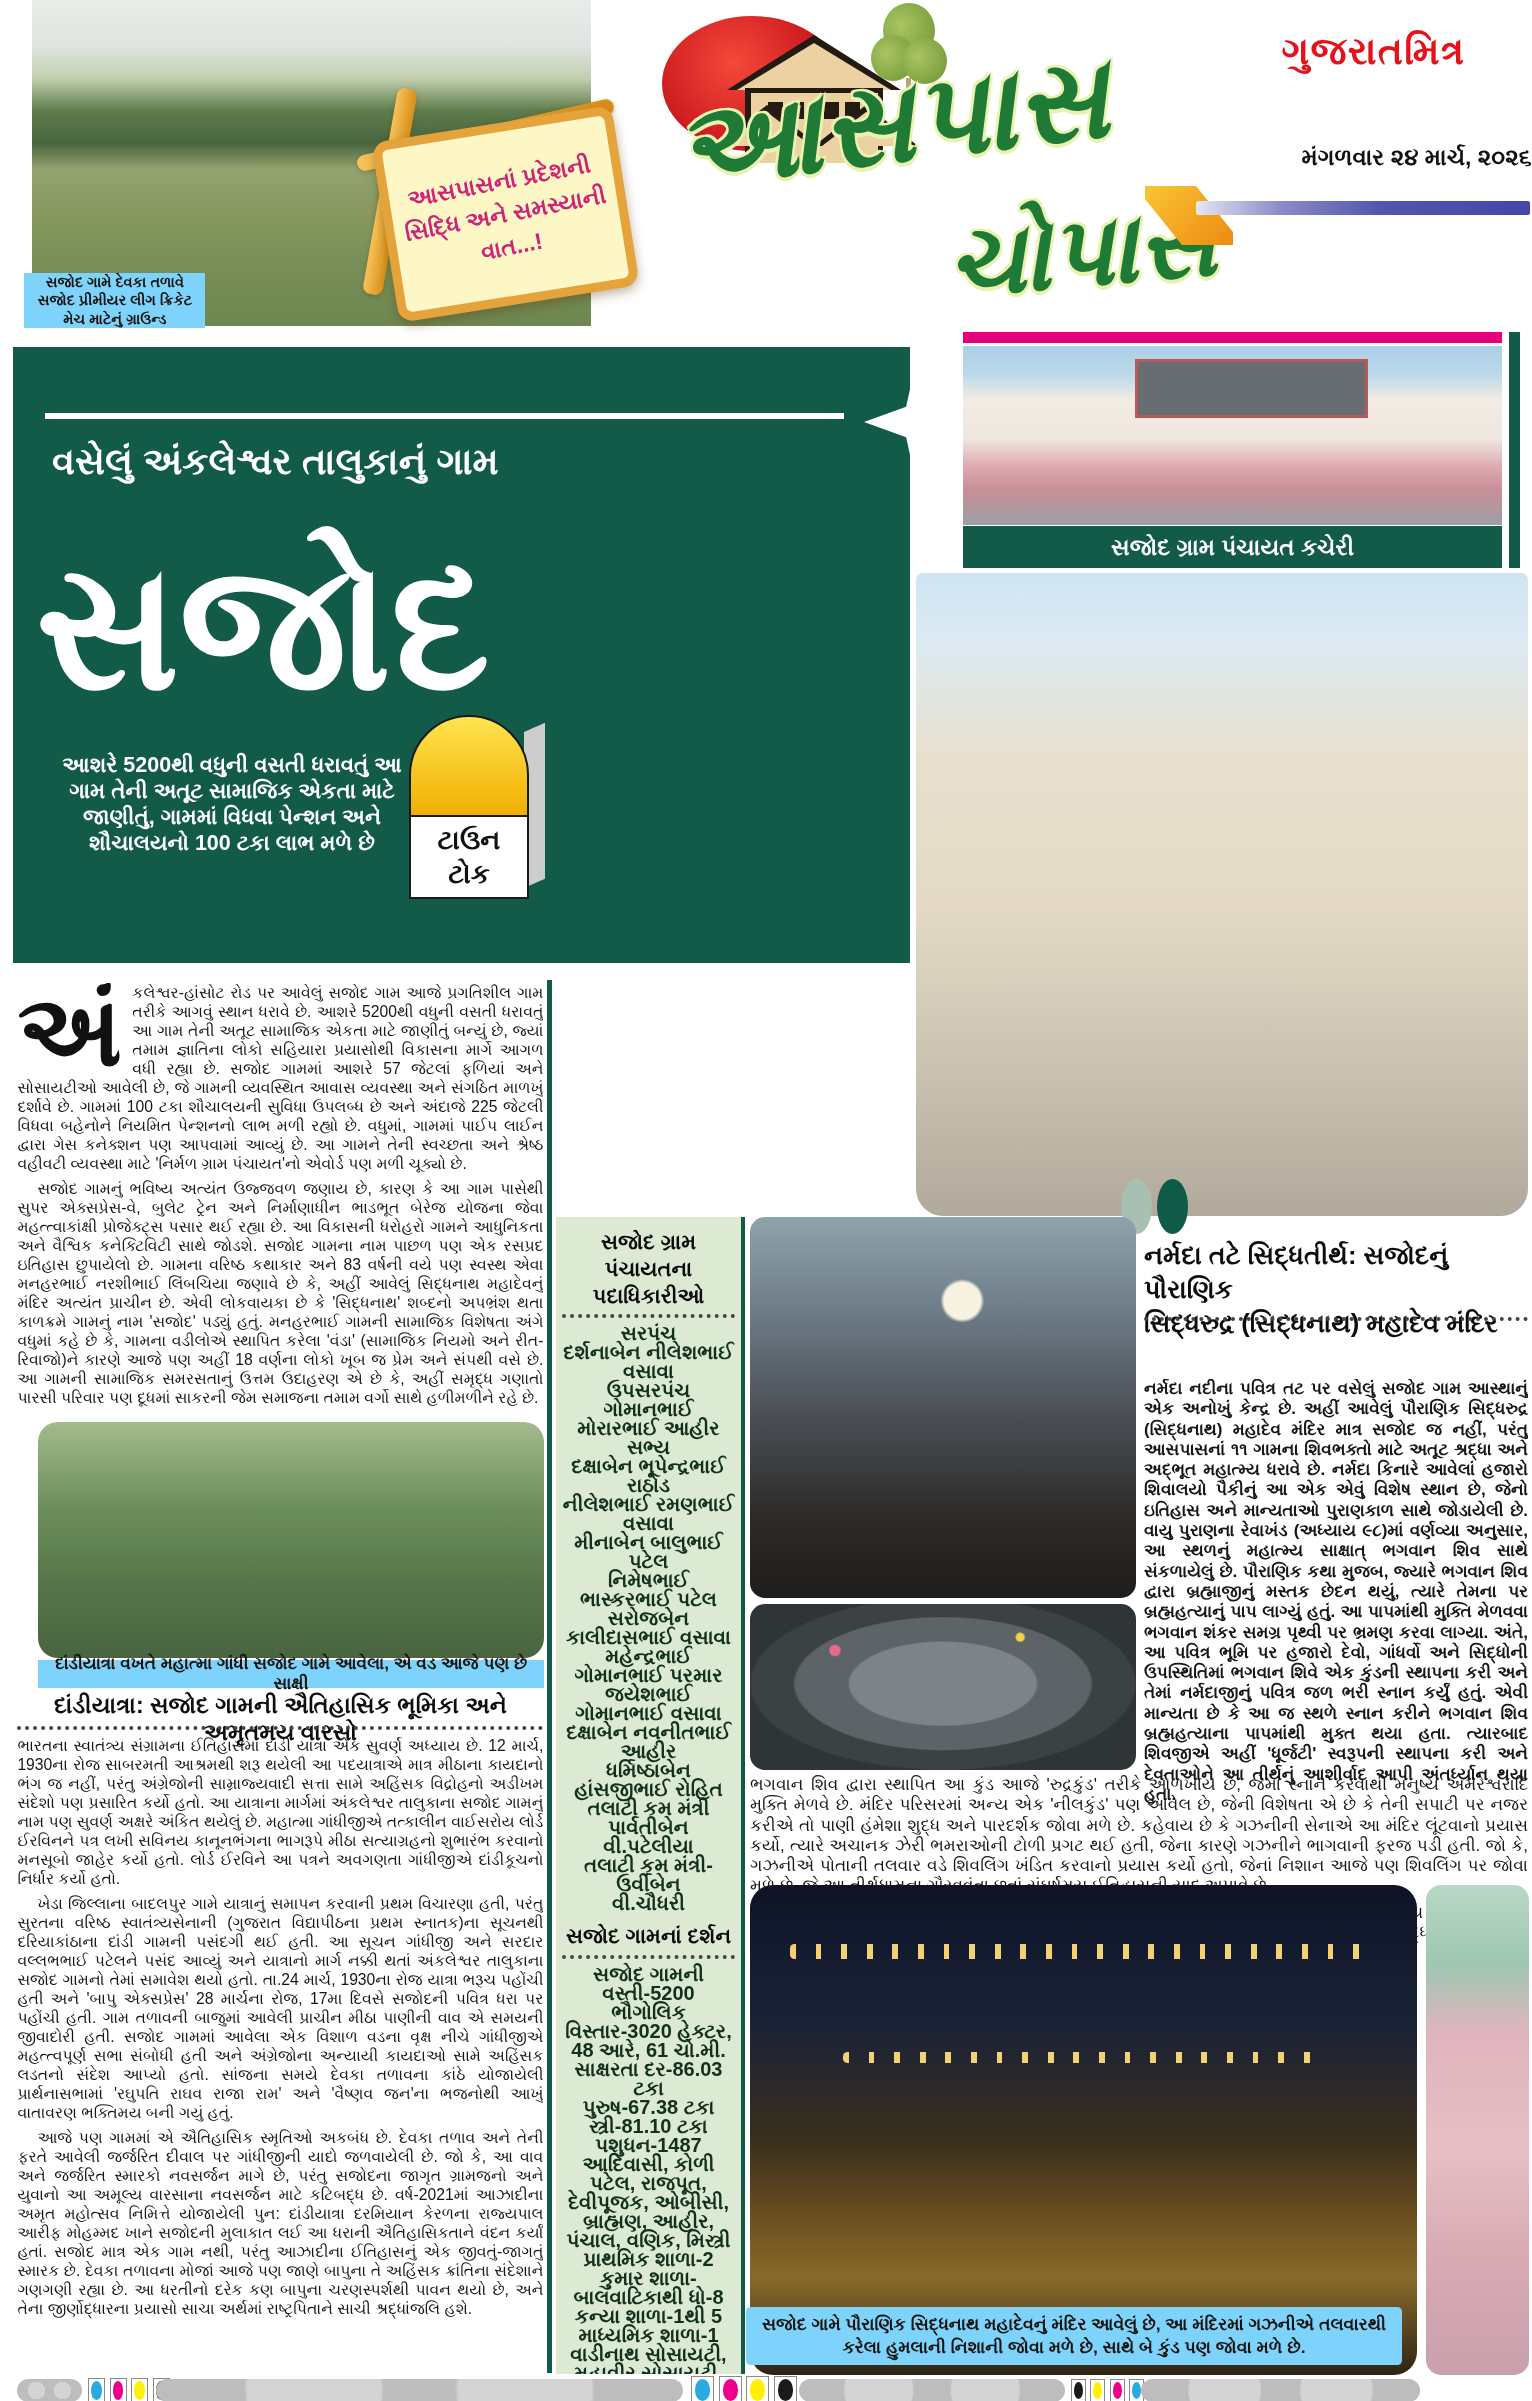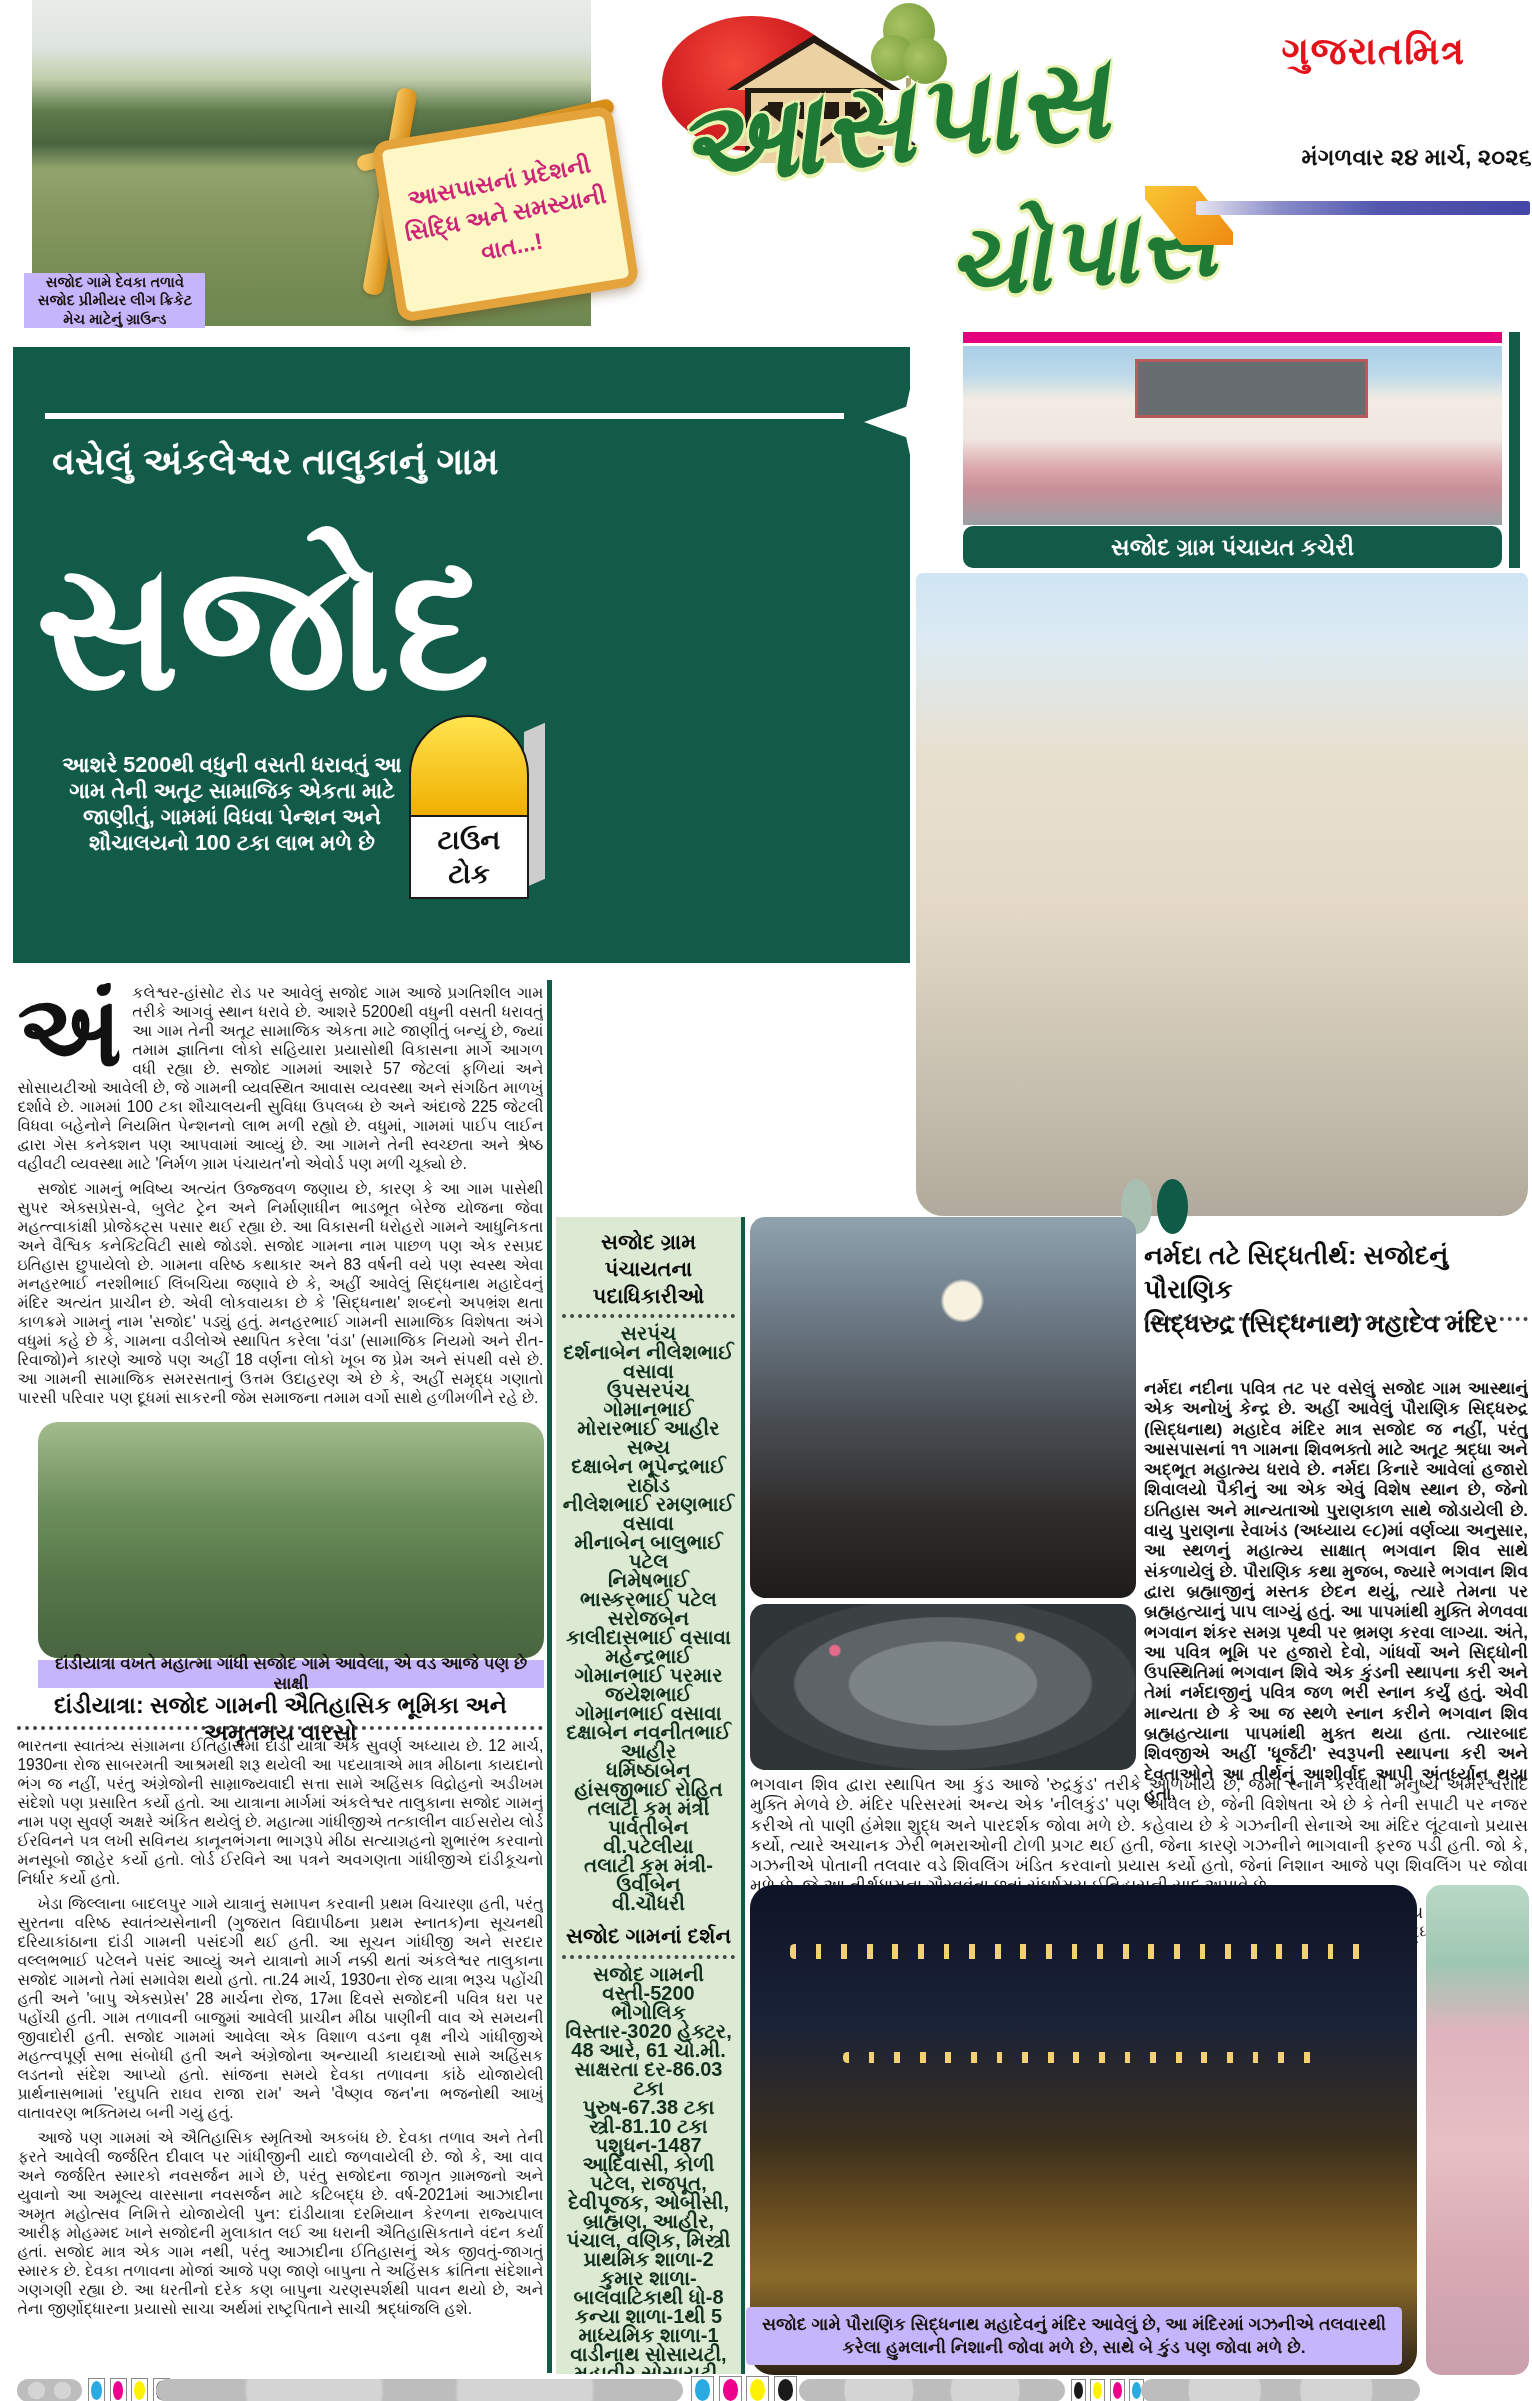--- a/index.html
+++ b/index.html
@@ -4,21 +4,21 @@
 <style>
   html,body{margin:0;padding:0;background:#fff;}
   #page{position:relative;width:1533px;height:2401px;background:#fff;overflow:hidden;
         font-family:"Liberation Sans","DejaVu Sans",sans-serif;color:#141414;}
   .abs{position:absolute;}
   .photo{background-size:cover;border:0;}
 
   
   .ph-cricket{background:
      linear-gradient(180deg,#e9edea 0%,#dfe5e1 14%,#c2cfae 24%,#5f7c4b 34%,#496540 44%,#93a46e 52%,#85985f 66%,#778d55 84%,#6e8750 100%);}
-  .cap-peach{background:#c4b5fd;color:#19130e;font-weight:bold;text-align:center;
+  .cap-peach{background:#7dd3fc;color:#19130e;font-weight:bold;text-align:center;
      display:flex;align-items:center;justify-content:center;padding:3.5px 5.8px;box-sizing:border-box;}
   .bamboo-bar{background:linear-gradient(90deg,#f6c35a,#d88e17);border-radius:8.1px;box-shadow:0 1.7px 4.6px rgba(90,60,0,.35);}
   .board{background:#FCF7C5;border:9.3px solid #E5A33B;border-radius:15px;
      box-shadow:0 4.6px 10.5px rgba(80,50,0,.35);display:flex;align-items:center;justify-content:center;}
   .board-text{color:#CE2478;font-weight:bold;font-size:23px;line-height:33px;text-align:center;transform:rotate(-2deg);}
   .sun{border-radius:50%;background:radial-gradient(circle at 40% 35%,#f4493a,#c30d17 75%);}
   .house-dark{background:#231a12;}
   .house-tan{background:#ecd2a2;}
   .tri{width:0;height:0;}
   .win{background:#231a12;position:absolute;}
@@ -152,21 +152,21 @@
     <div class="abs mile-base" style="left:0;top:100px;width:116px;height:80px;">
       <div>ટાઉન</div>
       <div>ટોક</div>
     </div>
   </div>
 
   <div class="abs bar-magenta" style="left:963px;top:332px;width:539px;height:10.5px;"></div>
   <div class="abs photo ph-panchayat" style="left:963px;top:346px;width:539px;height:179px;">
     <div class="abs sign-plate" style="left:32%;top:7%;width:42%;height:30%;"></div>
   </div>
-  <div class="abs cap-green" style="left:963px;top:526px;width:539px;height:42px;font-size:23px;border-radius:10px;">સજોદ ગ્રામ પંચાયત કચેરી</div>
+  <div class="abs cap-green" style="left:963px;top:526px;width:539px;height:42px;font-size:23px;">સજોદ ગ્રામ પંચાયત કચેરી</div>
   <div class="abs band" style="left:1509px;top:332px;width:10.5px;height:236px;"></div>
 
   <div class="abs photo ph-street" style="left:916px;top:573px;width:612px;height:643px;"></div>
   <div class="abs oval" style="left:1121px;top:1179px;width:31px;height:55px;background:#A7C0B2;"></div>
   <div class="abs oval" style="left:1157px;top:1179px;width:31px;height:55px;background:#0F5B47;"></div>
 
   <div class="abs body-txt" style="left:17.4px;top:983px;width:526px;height:437px;overflow:hidden;">
     <span class="dropcap">અં</span>
     <p class="no-indent">કલેશ્વર-હાંસોટ રોડ પર આવેલું સજોદ ગામ આજે પ્રગતિશીલ ગામ તરીકે આગવું સ્થાન ધરાવે છે. આશરે 5200થી વધુની વસતી ધરાવતું આ ગામ તેની અતૂટ સામાજિક એકતા માટે જાણીતું બન્યું છે, જ્યાં તમામ જ્ઞાતિના લોકો સહિયારા પ્રયાસોથી વિકાસના માર્ગે આગળ વધી રહ્યા છે. સજોદ ગામમાં આશરે 57 જેટલાં ફળિયાં અને સોસાયટીઓ આવેલી છે, જે ગામની વ્યવસ્થિત આવાસ વ્યવસ્થા અને સંગઠિત માળખું દર્શાવે છે. ગામમાં 100 ટકા શૌચાલયની સુવિધા ઉપલબ્ધ છે અને અંદાજે 225 જેટલી વિધવા બહેનોને નિયમિત પેન્શનનો લાભ મળી રહ્યો છે. વધુમાં, ગામમાં પાઈપ લાઈન દ્વારા ગેસ કનેક્શન પણ આપવામાં આવ્યું છે. આ ગામને તેની સ્વચ્છતા અને શ્રેષ્ઠ વહીવટી વ્યવસ્થા માટે 'નિર્મળ ગ્રામ પંચાયત'નો એવોર્ડ પણ મળી ચૂક્યો છે.</p>
     <p>સજોદ ગામનું ભવિષ્ય અત્યંત ઉજ્જવળ જણાય છે, કારણ કે આ ગામ પાસેથી સુપર એક્સપ્રેસ-વે, બુલેટ ટ્રેન અને નિર્માણાધીન ભાડભૂત બેરેજ યોજના જેવા મહત્ત્વાકાંક્ષી પ્રોજેક્ટ્સ પસાર થઈ રહ્યા છે. આ વિકાસની ધરોહરો ગામને આધુનિકતા અને વૈશ્વિક કનેક્ટિવિટી સાથે જોડશે. સજોદ ગામના નામ પાછળ પણ એક રસપ્રદ ઇતિહાસ છુપાયેલો છે. ગામના વરિષ્ઠ કથાકાર અને 83 વર્ષની વયે પણ સ્વસ્થ એવા મનહરભાઈ નરશીભાઈ લિંબચિયા જણાવે છે કે, અહીં આવેલું સિદ્ધનાથ મહાદેવનું મંદિર અત્યંત પ્રાચીન છે. એવી લોકવાયકા છે કે 'સિદ્ધનાથ' શબ્દનો અપભ્રંશ થતા કાળક્રમે ગામનું નામ 'સજોદ' પડ્યું હતું. મનહરભાઈ ગામની સામાજિક વિશેષતા અંગે વધુમાં કહે છે કે, ગામના વડીલોએ સ્થાપિત કરેલા 'વંડા' (સામાજિક નિયમો અને રીત-રિવાજો)ને કારણે આજે પણ અહીં 18 વર્ણના લોકો ખૂબ જ પ્રેમ અને સંપથી વસે છે. આ ગામની સામાજિક સમરસતાનું ઉત્તમ ઉદાહરણ એ છે કે, અહીં સમૃદ્ધ ગણાતો પારસી પરિવાર પણ દૂધમાં સાકરની જેમ સમાજના તમામ વર્ગો સાથે હળીમળીને રહે છે.</p>

